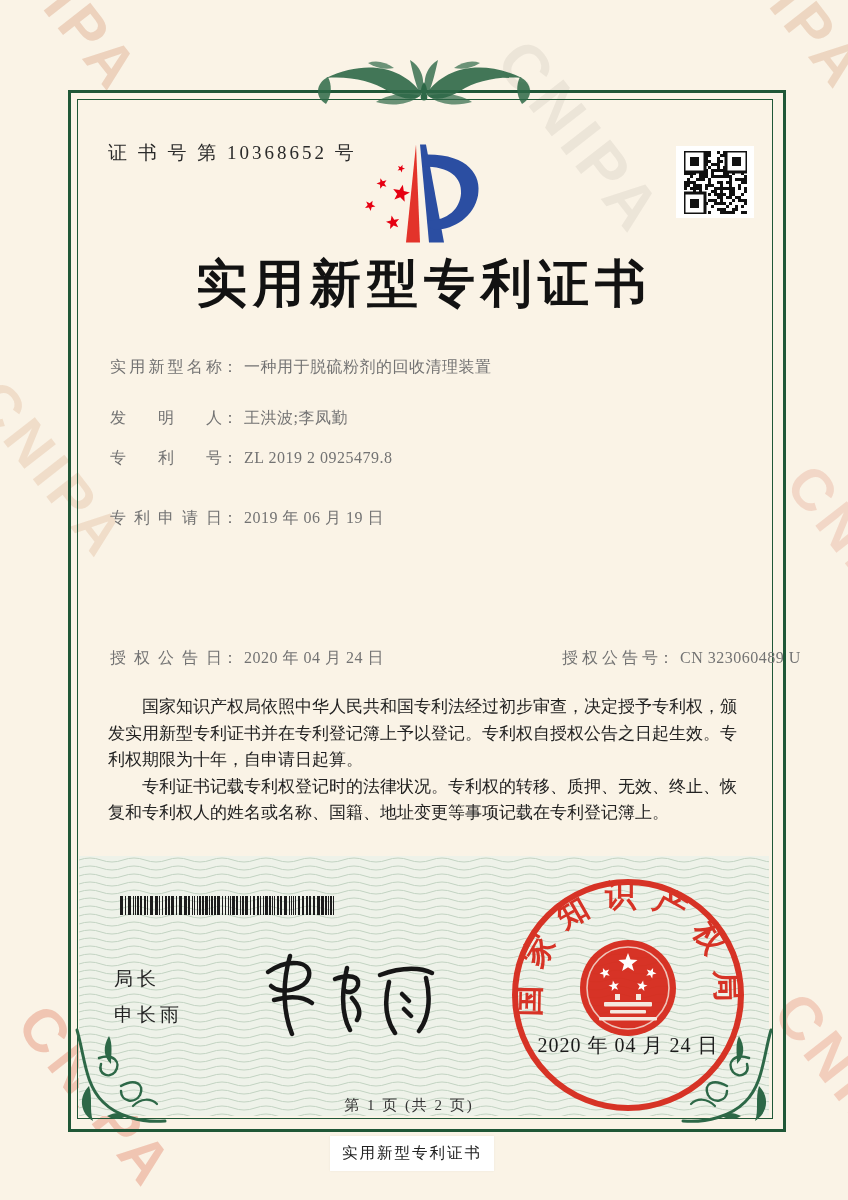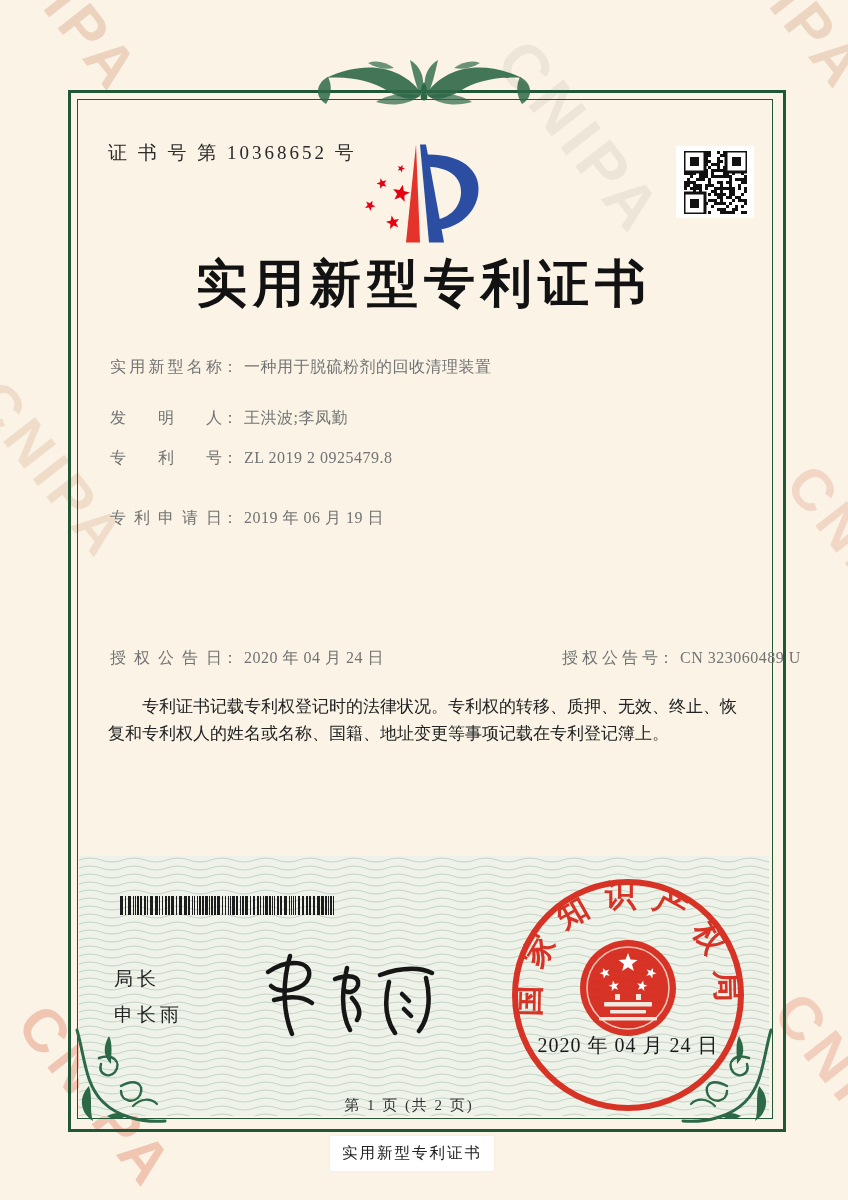--- a/index.html
+++ b/index.html
@@ -330,20 +330,21 @@
     <span class="lbl">专利申请日</span><span class="colon">：</span><span class="val">2019 年 06 月 19 日</span>
   </div>
   <div class="row" style="top:648px">
     <span class="lbl">授权公告日</span><span class="colon">：</span><span class="val">2020 年 04 月 24 日</span>
     <span class="row2">
       <span class="lbl" style="width:96px">授权公告号</span><span class="colon">：</span><span class="val">CN 323060489 U</span>
     </span>
   </div>
 
   <div class="body-text">
+    <p>国家知识产权局依照中华人民共和国专利法经过初步审查，决定授予专利权，颁发实用新型专利证书并在专利登记簿上予以登记。专利权自授权公告之日起生效。专利权期限为十年，自申请日起算。</p>
     <p>专利证书记载专利权登记时的法律状况。专利权的转移、质押、无效、终止、恢复和专利权人的姓名或名称、国籍、地址变更等事项记载在专利登记簿上。</p>
   </div>
 
   <div class="barcode" id="barcode">
       <div style="width: 3px; background: rgb(28, 28, 28);"></div>
       <div style="width: 2px;"></div>
       <div style="width: 1px; background: rgb(28, 28, 28);"></div>
       <div style="width: 2px;"></div>
       <div style="width: 3px; background: rgb(28, 28, 28);"></div>
       <div style="width: 2px;"></div>

